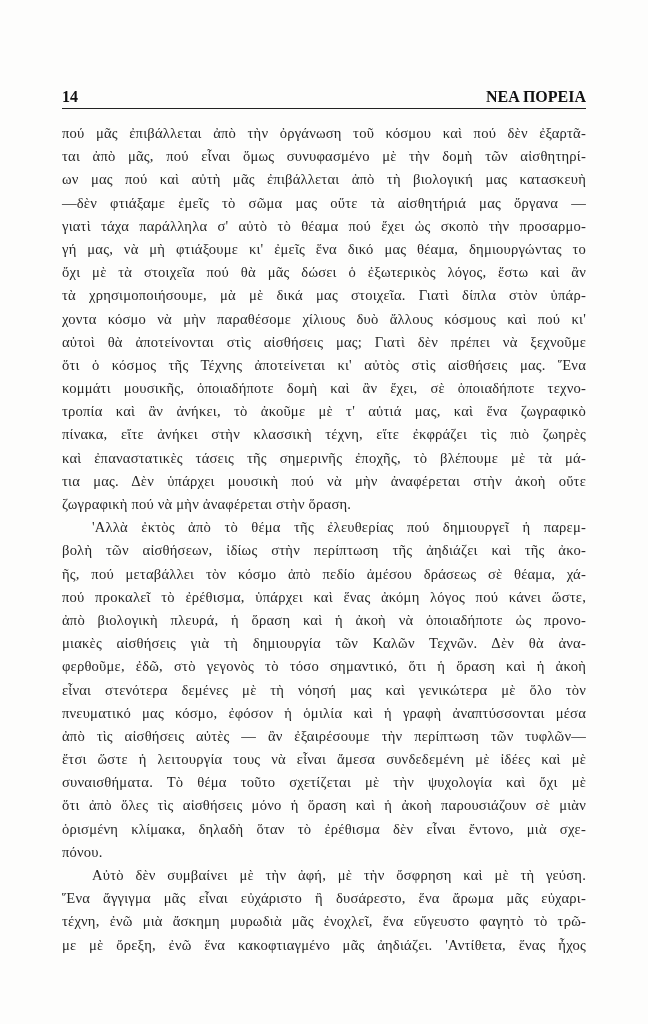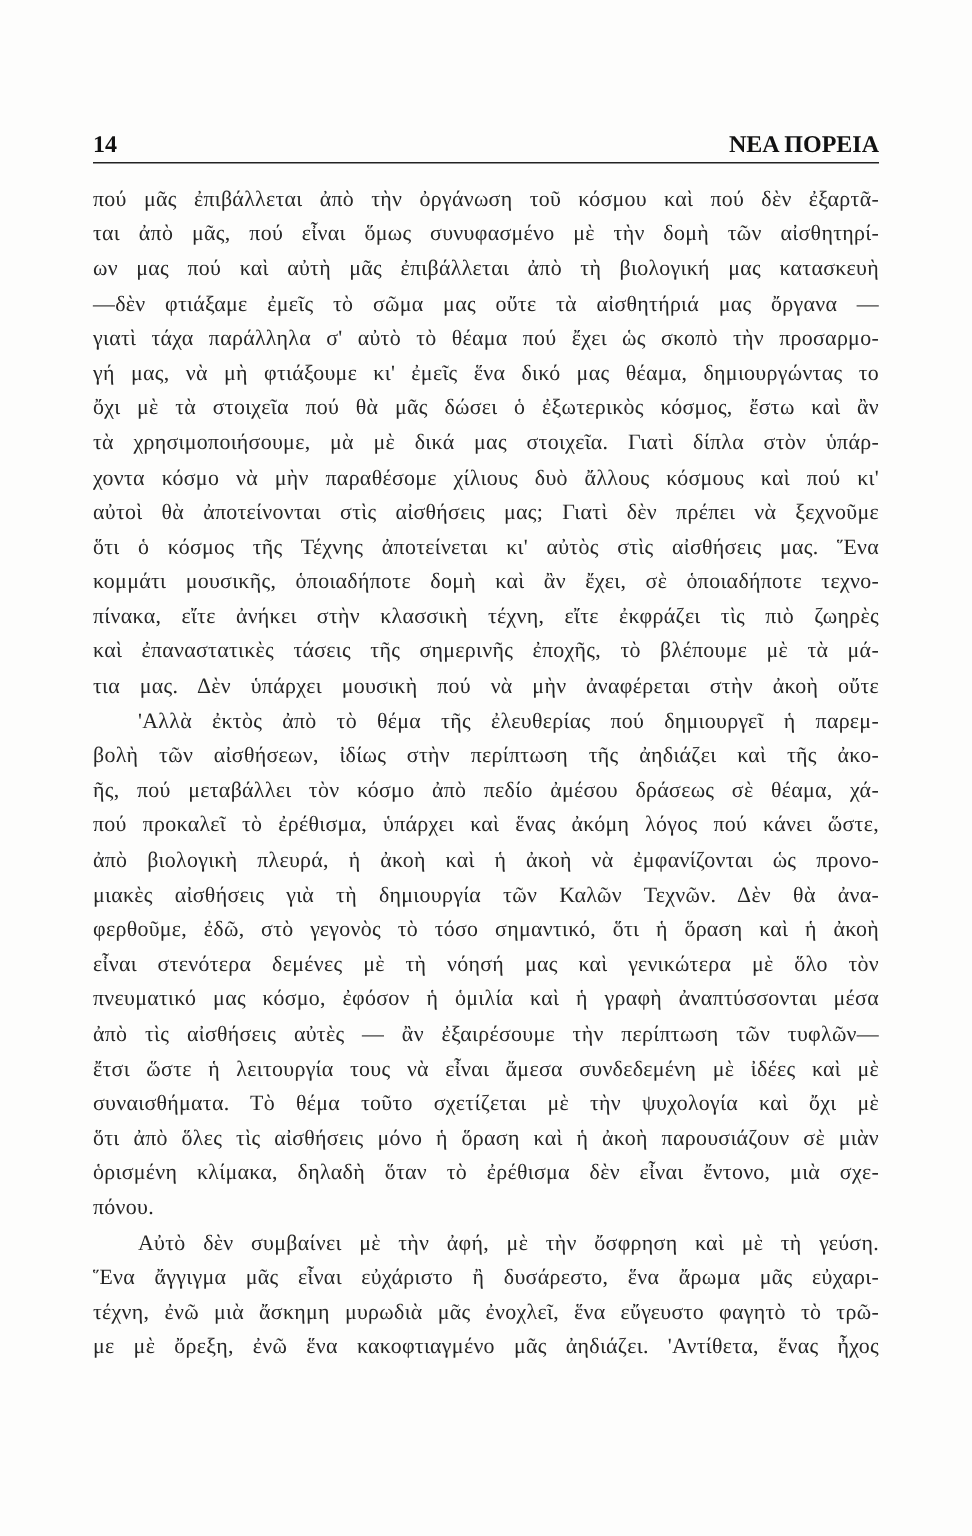--- a/index.html
+++ b/index.html
@@ -34,34 +34,36 @@
   </div>
   <div class="rule"></div>
 
   <div class="body-text">
     <div class="line">πού μᾶς ἐπιβάλλεται ἀπὸ τὴν ὀργάνωση τοῦ κόσμου καὶ πού δὲν ἐξαρτᾶ-</div>
     <div class="line">ται ἀπὸ μᾶς, πού εἶναι ὅμως συνυφασμένο μὲ τὴν δομὴ τῶν αἰσθητηρί-</div>
     <div class="line">ων μας πού καὶ αὐτὴ μᾶς ἐπιβάλλεται ἀπὸ τὴ βιολογική μας κατασκευὴ</div>
     <div class="line">—δὲν φτιάξαμε ἐμεῖς τὸ σῶμα μας οὔτε τὰ αἰσθητήριά μας ὄργανα —</div>
     <div class="line">γιατὶ τάχα παράλληλα σ' αὐτὸ τὸ θέαμα πού ἔχει ὡς σκοπὸ τὴν προσαρμο-</div>
     <div class="line">γή μας, νὰ μὴ φτιάξουμε κι' ἐμεῖς ἕνα δικό μας θέαμα, δημιουργώντας το</div>
-    <div class="line">ὄχι μὲ τὰ στοιχεῖα πού θὰ μᾶς δώσει ὁ ἐξωτερικὸς κόσμος, ἔστω καὶ ἂν</div>
+    <div class="line">ὄχι μὲ τὰ στοιχεῖα πού θὰ μᾶς δώσει ὁ ἐξωτερικὸς λόγος, ἔστω καὶ ἂν</div>
     <div class="line">τὰ χρησιμοποιήσουμε, μὰ μὲ δικά μας στοιχεῖα. Γιατὶ δίπλα στὸν ὑπάρ-</div>
     <div class="line">χοντα κόσμο νὰ μὴν παραθέσομε χίλιους δυὸ ἄλλους κόσμους καὶ πού κι'</div>
     <div class="line">αὐτοὶ θὰ ἀποτείνονται στὶς αἰσθήσεις μας; Γιατὶ δὲν πρέπει νὰ ξεχνοῦμε</div>
     <div class="line">ὅτι ὁ κόσμος τῆς Τέχνης ἀποτείνεται κι' αὐτὸς στὶς αἰσθήσεις μας. Ἕνα</div>
     <div class="line">κομμάτι μουσικῆς, ὁποιαδήποτε δομὴ καὶ ἂν ἔχει, σὲ ὁποιαδήποτε τεχνο-</div>
+    <div class="line">τροπία καὶ ἂν ἀνήκει, τὸ ἀκοῦμε μὲ τ' αὐτιά μας, καὶ ἕνα ζωγραφικὸ</div>
     <div class="line">πίνακα, εἴτε ἀνήκει στὴν κλασσικὴ τέχνη, εἴτε ἐκφράζει τὶς πιὸ ζωηρὲς</div>
     <div class="line">καὶ ἐπαναστατικὲς τάσεις τῆς σημερινῆς ἐποχῆς, τὸ βλέπουμε μὲ τὰ μά-</div>
     <div class="line">τια μας. Δὲν ὑπάρχει μουσικὴ πού νὰ μὴν ἀναφέρεται στὴν ἀκοὴ οὔτε</div>
+    <div class="line last"><span style="white-space: nowrap;">ζωγραφικὴ πού νὰ μὴν ἀναφέρεται στὴν ὅραση.</span></div>
     <div class="line indent">'Αλλὰ ἐκτὸς ἀπὸ τὸ θέμα τῆς ἐλευθερίας πού δημιουργεῖ ἡ παρεμ-</div>
     <div class="line">βολὴ τῶν αἰσθήσεων, ἰδίως στὴν περίπτωση τῆς ἀηδιάζει καὶ τῆς ἀκο-</div>
     <div class="line">ῆς, πού μεταβάλλει τὸν κόσμο ἀπὸ πεδίο ἀμέσου δράσεως σὲ θέαμα, χά-</div>
     <div class="line">πού προκαλεῖ τὸ ἐρέθισμα, ὑπάρχει καὶ ἕνας ἀκόμη λόγος πού κάνει ὥστε,</div>
-    <div class="line">ἀπὸ βιολογικὴ πλευρά, ἡ ἀκοὴ καὶ ἡ ἀκοὴ νὰ ἐμφανίζονται ὡς προνο-</div>
+    <div class="line">ἀπὸ βιολογικὴ πλευρά, ἡ ὅραση καὶ ἡ ἀκοὴ νὰ ὁποιαδήποτε ὡς προνο-</div>
     <div class="line">μιακὲς αἰσθήσεις γιὰ τὴ δημιουργία τῶν Καλῶν Τεχνῶν. Δὲν θὰ ἀνα-</div>
     <div class="line">φερθοῦμε, ἐδῶ, στὸ γεγονὸς τὸ τόσο σημαντικό, ὅτι ἡ ὅραση καὶ ἡ ἀκοὴ</div>
     <div class="line">εἶναι στενότερα δεμένες μὲ τὴ νόησή μας καὶ γενικώτερα μὲ ὅλο τὸν</div>
     <div class="line">πνευματικό μας κόσμο, ἐφόσον ἡ ὁμιλία καὶ ἡ γραφὴ ἀναπτύσσονται μέσα</div>
     <div class="line">ἀπὸ τὶς αἰσθήσεις αὐτὲς — ἂν ἐξαιρέσουμε τὴν περίπτωση τῶν τυφλῶν—</div>
     <div class="line">ἔτσι ὥστε ἡ λειτουργία τους νὰ εἶναι ἄμεσα συνδεδεμένη μὲ ἰδέες καὶ μὲ</div>
     <div class="line">συναισθήματα. Τὸ θέμα τοῦτο σχετίζεται μὲ τὴν ψυχολογία καὶ ὄχι μὲ</div>
     <div class="line">ὅτι ἀπὸ ὅλες τὶς αἰσθήσεις μόνο ἡ ὅραση καὶ ἡ ἀκοὴ παρουσιάζουν σὲ μιὰν</div>
     <div class="line">ὁρισμένη κλίμακα, δηλαδὴ ὅταν τὸ ἐρέθισμα δὲν εἶναι ἔντονο, μιὰ σχε-</div>
     <div class="line last"><span style="white-space: nowrap;">πόνου.</span></div>

